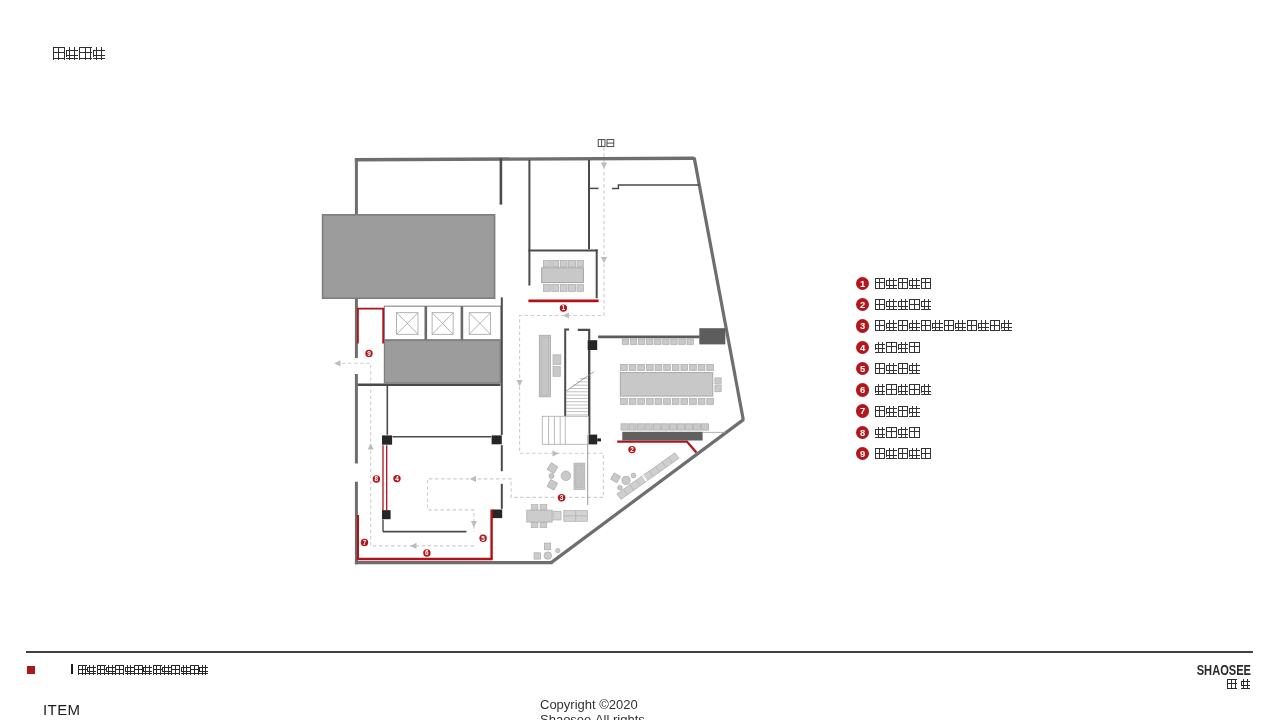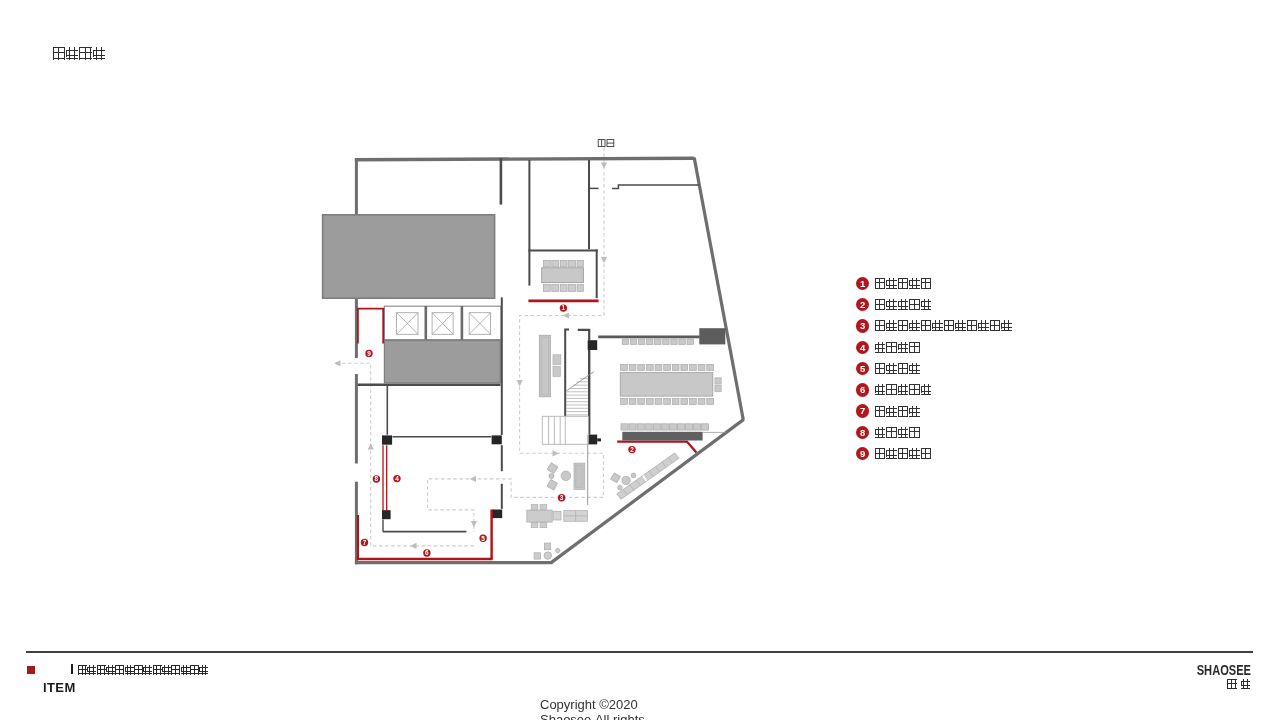--- a/index.html
+++ b/index.html
@@ -449,21 +449,21 @@
       <span class="g"></span>
       <span class="g v2"></span>
       <span class="g"></span>
     </span>
   </div>
 
 <div class="abs" style="left:26px;top:651.4px;width:1227px;height:1.4px;background:#414141;"></div>
 
 <div class="abs" style="left:27px;top:666px;width:7.6px;height:7.6px;background:#a8191d;"></div>
 
-<div class="abs" style="left:43px;top:680px;font-size:13px;font-weight:bold;color:#1c1c1c;letter-spacing:0.4px;">ITEM</div>
+<div class="abs" style="left:43px;top:701px;font-size:15px;font-weight:normal;color:#1c1c1c;letter-spacing:0.4px;">ITEM</div>
 <div class="abs" style="left:71px;top:664px;width:2.4px;height:10.5px;">
     <span style="display:block;width:1.8px;height:10.2px;background:#1c1c1c;"></span>
   </div>
 <div class="abs ft" style="left:78px;top:665px;"><span class="g"></span><span class="g v2"></span><span class="g"></span><span class="g v2"></span><span class="g"></span><span class="g v2"></span><span class="g"></span><span class="g v2"></span><span class="g"></span><span class="g v2"></span><span class="g"></span><span class="g v2"></span><span class="g"></span><span class="g v2"></span></div>
 
 <div class="abs" style="left:540px;top:664.5px;width:160px;font-size:13px;color:#333333;margin-top:32px;">Copyright ©2020 Shaosee.All rights reserved.</div>
 
 <div class="abs" style="left:1147px;top:661px;width:104px;text-align:right;font-size:15px;font-weight:bold;color:#2a2a2a;transform:scaleX(0.74);transform-origin:100% 50%;">SHAOSEE</div>
 
 <div class="abs" style="left:1227px;top:678.8px;"><span class="g" style="width:9.6px;height:10.2px;margin-right:4px;--w:1.2px;--c:#2a2a2a;"></span><span class="g v2" style="width:9.6px;height:10.2px;--w:1.2px;--c:#2a2a2a;"></span></div>

